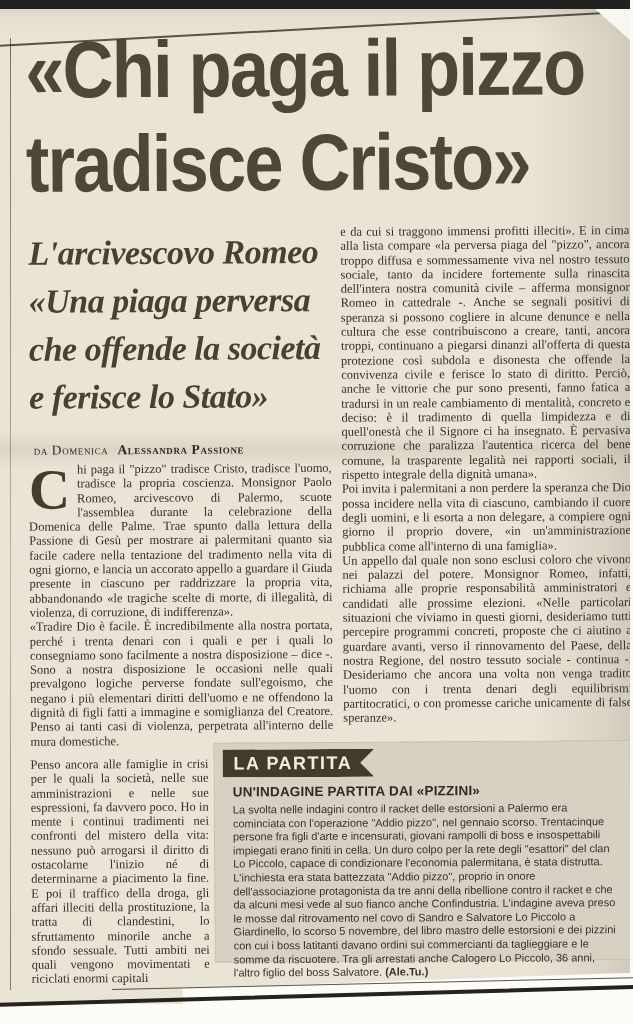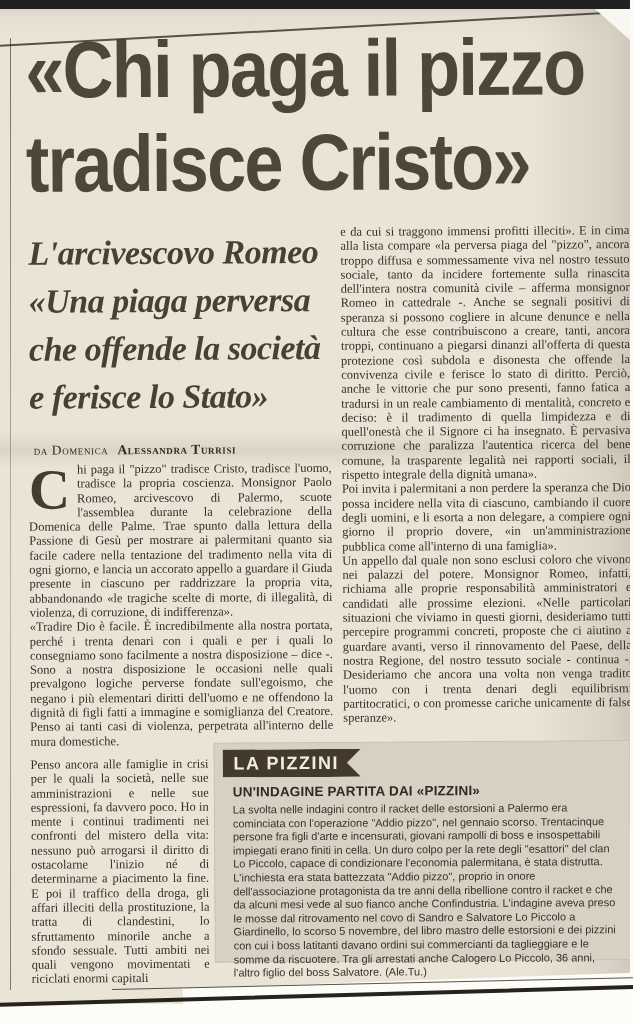--- a/index.html
+++ b/index.html
@@ -50,21 +50,21 @@
 
   .info-box{position:absolute;left:212px;top:742px;width:417px;height:220px;background:#d6d1c3;
     box-shadow:0 0 0 1px rgba(120,110,90,0.15) inset;z-index:2;}
   .banner{position:absolute;left:9px;top:7px;padding:5px 22px 5px 11px;background:#443a2c;color:#f0ede3;
     font-family:"Liberation Sans", sans-serif;font-weight:700;font-size:18px;line-height:1;letter-spacing:1.5px;
     clip-path:polygon(0 0,100% 0,calc(100% - 14px) 50%,100% 100%,0 100%);}
   .box-heading{margin:42px 14px 4px 19px;font-family:"Liberation Sans", sans-serif;font-weight:700;
     font-size:13.5px;color:#2f2a22;letter-spacing:0.2px;}
   .box-body{margin:0 12px 0 19px;font-family:"Liberation Sans", sans-serif;font-size:11px;line-height:13.6px;
     color:#37322a;}
-  .box-body .sig{font-weight:400;}
+  .box-body .sig{font-weight:700;}
 </style>
 </head>
 <body>
 
 <div class="page">
 
   <div class="top-band"></div>
   <div class="crease-line"></div>
   <div class="corner-white"></div>
   <div class="left-rule"></div>
@@ -77,40 +77,40 @@
     </div>
 
     <div class="subhead">
       <div>L'arcivescovo Romeo</div>
       <div>«Una piaga perversa</div>
       <div>che offende la società</div>
       <div>e ferisce lo Stato»</div>
     </div>
 
     <div class="byline">
-      <span>da Domenica</span><span class="author">Alessandra Turrisi</span>
+      <span>da Domenica</span><span class="author">Alessandra Passione</span>
     </div>
 
     <div class="bodytext col-wide">
       <p class="para-first">Chi paga il "pizzo" tradisce Cristo, tradisce l'uomo, tradisce la propria coscienza. Monsignor Paolo Romeo, arcivescovo di Palermo, scuote l'assemblea durante la celebrazione della Domenica delle Palme. Trae spunto dalla lettura della Passione di Gesù per mostrare ai palermitani quanto sia facile cadere nella tentazione del tradimento nella vita di ogni giorno, e lancia un accorato appello a guardare il Giuda presente in ciascuno per raddrizzare la propria vita, abbandonando «le tragiche scelte di morte, di illegalità, di violenza, di corruzione, di indifferenza».</p>
       <p>«Tradire Dio è facile. È incredibilmente alla nostra portata, perché i trenta denari con i quali e per i quali lo consegniamo sono facilmente a nostra disposizione – dice -. Sono a nostra disposizione le occasioni nelle quali prevalgono logiche perverse fondate sull'egoismo, che negano i più elementari diritti dell'uomo e ne offendono la dignità di figli fatti a immagine e somiglianza del Creatore. Penso ai tanti casi di violenza, perpetrata all'interno delle mura domestiche.</p>
     </div>
 
     <div class="bodytext col-narrow">
       <p>Penso ancora alle famiglie in crisi per le quali la società, nelle sue amministrazioni e nelle sue espressioni, fa davvero poco. Ho in mente i continui tradimenti nei confronti del mistero della vita: nessuno può arrogarsi il diritto di ostacolarne l'inizio né di determinarne a piacimento la fine. E poi il traffico della droga, gli affari illeciti della prostituzione, la tratta di clandestini, lo sfruttamento minorile anche a sfondo sessuale. Tutti ambiti nei quali vengono movimentati e riciclati enormi capitali</p>
     </div>
 
     <div class="bodytext col-right">
       <p>e da cui si traggono immensi profitti illeciti». E in cima alla lista compare «la perversa piaga del "pizzo", ancora troppo diffusa e sommessamente viva nel nostro tessuto sociale, tanto da incidere fortemente sulla rinascita dell'intera nostra comunità civile – afferma monsignor Romeo in cattedrale -. Anche se segnali positivi di speranza si possono cogliere in alcune denunce e nella cultura che esse contribuiscono a creare, tanti, ancora troppi, continuano a piegarsi dinanzi all'offerta di questa protezione così subdola e disonesta che offende la convivenza civile e ferisce lo stato di diritto. Perciò, anche le vittorie che pur sono presenti, fanno fatica a tradursi in un reale cambiamento di mentalità, concreto e deciso: è il tradimento di quella limpidezza e di quell'onestà che il Signore ci ha insegnato. È pervasiva corruzione che paralizza l'autentica ricerca del bene comune, la trasparente legalità nei rapporti sociali, il rispetto integrale della dignità umana».</p>
       <p>Poi invita i palermitani a non perdere la speranza che Dio possa incidere nella vita di ciascuno, cambiando il cuore degli uomini, e li esorta a non delegare, a compiere ogni giorno il proprio dovere, «in un'amministrazione pubblica come all'interno di una famiglia».</p>
       <p>Un appello dal quale non sono esclusi coloro che vivono nei palazzi del potere. Monsignor Romeo, infatti, richiama alle proprie responsabilità amministratori e candidati alle prossime elezioni. «Nelle particolari situazioni che viviamo in questi giorni, desideriamo tutti percepire programmi concreti, proposte che ci aiutino a guardare avanti, verso il rinnovamento del Paese, della nostra Regione, del nostro tessuto sociale - continua -. Desideriamo che ancora una volta non venga tradito l'uomo con i trenta denari degli equilibrismi partitocratici, o con promesse cariche unicamente di false speranze».</p>
     </div>
 
     <div class="info-box">
-      <div class="banner">LA PIZZINI</div>
+      <div class="banner">LA PARTITA</div>
       <div class="box-heading">UN'INDAGINE PARTITA DAI «PIZZINI»</div>
       <p class="box-body"><span>La svolta nelle indagini contro il racket delle estorsioni a Palermo era cominciata con l'operazione "Addio pizzo", nel gennaio scorso. Trentacinque persone fra figli d'arte e incensurati, giovani rampolli di boss e insospettabili impiegati erano finiti in cella. Un duro colpo per la rete degli "esattori" del clan Lo Piccolo, capace di condizionare l'economia palermitana, è stata distrutta. L'inchiesta era stata battezzata "Addio pizzo", proprio in onore dell'associazione protagonista da tre anni della ribellione contro il racket e che da alcuni mesi vede al suo fianco anche Confindustria. L'indagine aveva preso le mosse dal ritrovamento nel covo di Sandro e Salvatore Lo Piccolo a Giardinello, lo scorso 5 novembre, del libro mastro delle estorsioni e dei pizzini con cui i boss latitanti davano ordini sui commercianti da taglieggiare e le somme da riscuotere. Tra gli arrestati anche Calogero Lo Piccolo, 36 anni, l'altro figlio del boss Salvatore. </span><span class="sig">(Ale.Tu.)</span></p>
     </div>
 
   </div>
 
   <div class="tear-white"></div>
   <div class="tear-white2"></div>
   <div class="tear-hairline"></div>
   <div class="tear-edge"></div>

